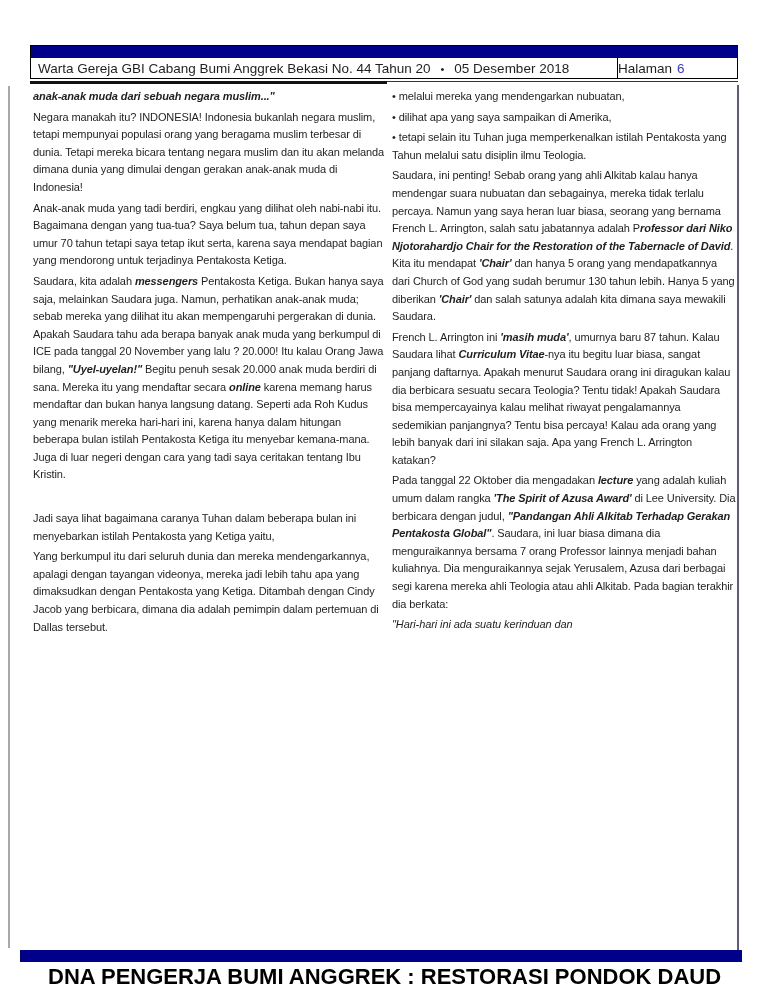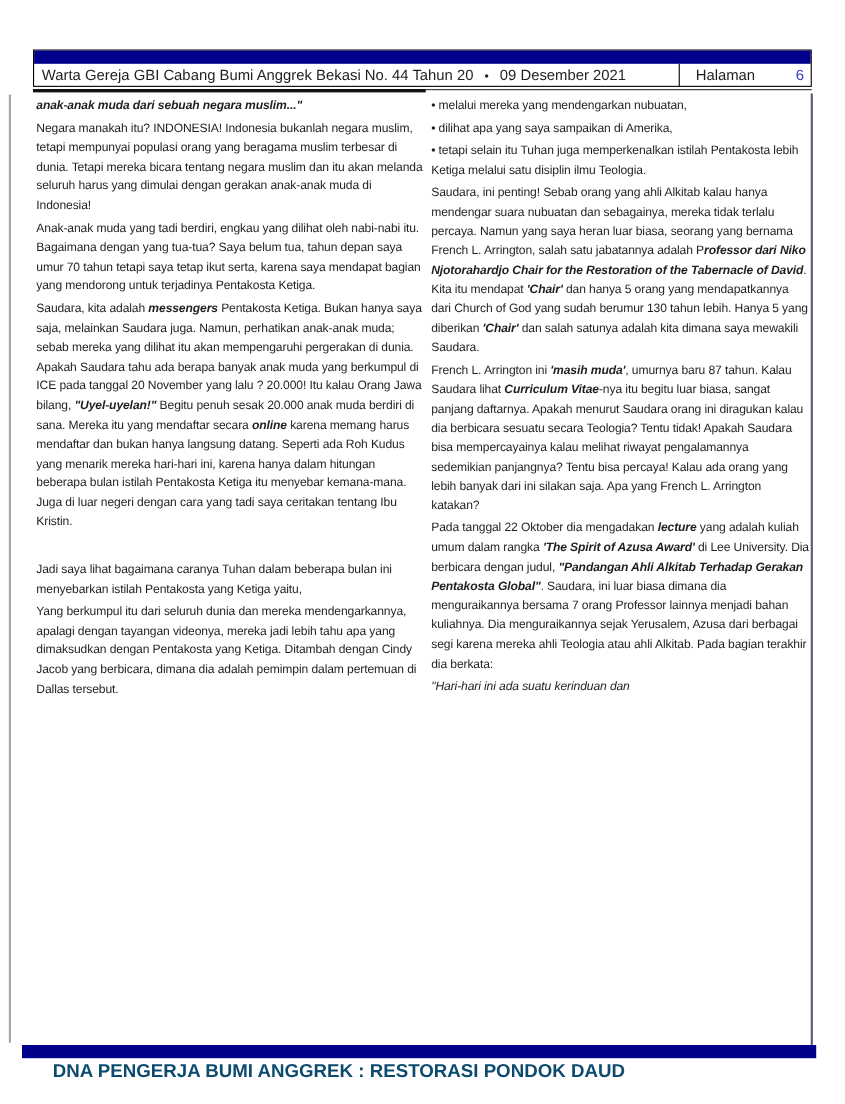--- a/index.html
+++ b/index.html
@@ -17,21 +17,21 @@
   .header-box {
     position:absolute; left:30px; top:45px; width:708px; height:34px;
     border:1px solid #000; box-sizing:border-box; background:#fff;
   }
   .header-navy { height:12px; background:#00008B; width:100%; }
   .header-row { display:flex; height:21px; align-items:center; font-size:13.5px; }
   .header-title-cell { flex:1; padding-left:7px; white-space:nowrap; }
   .header-bullet { margin:0 10px; font-size:11px; }
   .header-page-cell {
     width:120px; border-left:1px solid #000; height:100%;
-    display:flex; align-items:center; justify-content:flex-end; padding-right:6px; box-sizing:border-box;gap:32px;
+    display:flex; align-items:center; justify-content:flex-start; padding-right:6px; box-sizing:border-box;
   }
   .page-number { color:#3a3acc; margin-left:5px; }
   .rule-full { position:absolute; left:30px; top:81px; width:708px; height:1px; background:#333; }
   .rule-thick { position:absolute; left:30px; top:81px; width:357px; height:3px; background:#111; }
 
   
   .content {
     position:absolute; left:33px; top:88px; width:704px; height:860px;
     display:flex; gap:7px;
   }
@@ -42,56 +42,56 @@
   .s-bi { font-weight:bold; font-style:italic; }
   .s-i  { font-style:italic; }
 
   
   .edge-line { position:absolute; left:737px; top:85px; width:2px; height:865px; background:#5c5c82; }
 
   
   .footer-bar { position:absolute; left:20px; top:950px; width:722px; height:12px; background:#00008B; }
   .footer-text {
     position:absolute; left:48px; top:964px; width:700px;
-    font-size:17px; font-weight:bold; color:#0c4a6e; letter-spacing:0px;
+    font-size:22px; font-weight:bold; color:#000000; letter-spacing:0px;
   }
 </style>
 </head>
 <body>
 
 <div class="scan-line"></div>
 
 <div class="header-box">
   <div class="header-navy"></div>
   <div class="header-row">
     <div class="header-title-cell">
-      <span>Warta Gereja GBI Cabang Bumi Anggrek Bekasi No. 44 Tahun 20</span><span class="header-bullet">•</span><span>09 Desember 2021</span>
+      <span>Warta Gereja GBI Cabang Bumi Anggrek Bekasi No. 44 Tahun 20</span><span class="header-bullet">•</span><span>05 Desember 2018</span>
     </div>
     <div class="header-page-cell">
       <span>Halaman</span>
       <span class="page-number">6</span>
     </div>
   </div>
 </div>
 <div class="rule-full"></div>
 <div class="rule-thick"></div>
 
 <div class="content">
   <div class="col col-left">
       <div class="para"><span class="s-bi">anak-anak muda dari sebuah negara muslim..."</span></div>
-      <div class="para"><span>Negara manakah itu? INDONESIA!  Indonesia bukanlah negara muslim, tetapi mempunyai populasi orang yang beragama muslim terbesar di dunia. Tetapi mereka bicara tentang negara muslim dan itu akan melanda seluruh harus yang dimulai dengan gerakan anak-anak muda di Indonesia!</span></div>
+      <div class="para"><span>Negara manakah itu? INDONESIA!  Indonesia bukanlah negara muslim, tetapi mempunyai populasi orang yang beragama muslim terbesar di dunia. Tetapi mereka bicara tentang negara muslim dan itu akan melanda dimana dunia yang dimulai dengan gerakan anak-anak muda di Indonesia!</span></div>
       <div class="para"><span>Anak-anak muda yang tadi berdiri, engkau yang dilihat oleh nabi-nabi itu. Bagaimana dengan yang tua-tua? Saya belum tua, tahun depan saya umur 70 tahun tetapi saya tetap ikut serta, karena saya mendapat bagian yang mendorong untuk terjadinya Pentakosta Ketiga.</span></div>
       <div class="para"><span>Saudara, kita adalah </span><span class="s-bi">messengers</span><span> Pentakosta Ketiga. Bukan hanya saya saja, melainkan Saudara juga. Namun, perhatikan anak-anak muda; sebab mereka yang dilihat itu akan mempengaruhi pergerakan di dunia. Apakah Saudara tahu ada berapa banyak anak muda yang berkumpul di ICE pada tanggal 20 November yang lalu ? 20.000! Itu kalau Orang Jawa bilang, </span><span class="s-bi">"Uyel-uyelan!"</span><span> Begitu penuh sesak 20.000 anak muda berdiri di sana. Mereka itu yang mendaftar secara </span><span class="s-bi">online</span><span> karena memang harus mendaftar dan bukan hanya langsung datang. Seperti ada Roh Kudus yang menarik mereka hari-hari ini, karena hanya dalam hitungan beberapa bulan istilah Pentakosta Ketiga itu menyebar kemana-mana. Juga di luar negeri dengan cara yang tadi saya ceritakan tentang Ibu Kristin.</span></div>
       <div class="para gap"><span>Jadi saya lihat bagaimana caranya Tuhan dalam beberapa bulan ini menyebarkan istilah Pentakosta yang Ketiga yaitu,</span></div>
       <div class="para"><span>Yang berkumpul itu dari seluruh dunia dan mereka mendengarkannya, apalagi dengan tayangan videonya, mereka jadi lebih tahu apa yang dimaksudkan dengan Pentakosta yang Ketiga. Ditambah dengan Cindy Jacob yang berbicara, dimana dia adalah pemimpin dalam pertemuan di Dallas tersebut.</span></div>
     </div>
   <div class="col col-right">
       <div class="para"><span>• melalui mereka yang mendengarkan nubuatan,</span></div>
       <div class="para"><span>• dilihat apa yang saya sampaikan di Amerika,</span></div>
-      <div class="para"><span>• tetapi selain itu Tuhan juga memperkenalkan istilah Pentakosta lebih Ketiga melalui satu disiplin ilmu Teologia.</span></div>
+      <div class="para"><span>• tetapi selain itu Tuhan juga memperkenalkan istilah Pentakosta yang Tahun melalui satu disiplin ilmu Teologia.</span></div>
       <div class="para"><span>Saudara, ini penting! Sebab orang yang ahli Alkitab kalau hanya mendengar suara nubuatan dan sebagainya, mereka tidak terlalu percaya. Namun yang saya heran luar biasa, seorang yang bernama French L. Arrington, salah satu jabatannya adalah P</span><span class="s-bi">rofessor dari Niko Njotorahardjo Chair for the Restoration of the Tabernacle of David</span><span>. Kita itu mendapat </span><span class="s-bi">'Chair'</span><span> dan hanya 5 orang yang mendapatkannya dari Church of God yang sudah berumur 130 tahun lebih. Hanya 5 yang diberikan </span><span class="s-bi">'Chair'</span><span> dan salah satunya adalah kita dimana saya mewakili Saudara.</span></div>
       <div class="para"><span>French L. Arrington ini </span><span class="s-bi">'masih muda'</span><span>, umurnya baru 87 tahun. Kalau Saudara lihat </span><span class="s-bi">Curriculum Vitae</span><span>-nya itu begitu luar biasa, sangat panjang daftarnya. Apakah menurut Saudara orang ini diragukan kalau dia berbicara sesuatu secara Teologia? Tentu tidak! Apakah Saudara bisa mempercayainya kalau melihat riwayat pengalamannya sedemikian panjangnya? Tentu bisa percaya! Kalau ada orang yang lebih banyak dari ini silakan saja. Apa yang French L. Arrington katakan?</span></div>
       <div class="para"><span>Pada tanggal 22 Oktober dia mengadakan </span><span class="s-bi">lecture</span><span> yang adalah kuliah umum dalam rangka </span><span class="s-bi">'The Spirit of Azusa Award'</span><span> di Lee University. Dia berbicara dengan judul, </span><span class="s-bi">"Pandangan Ahli Alkitab Terhadap Gerakan Pentakosta Global"</span><span>. Saudara, ini luar biasa dimana dia menguraikannya bersama 7 orang Professor lainnya menjadi bahan kuliahnya. Dia menguraikannya sejak Yerusalem, Azusa dari berbagai segi karena mereka ahli Teologia atau ahli Alkitab. Pada bagian terakhir dia berkata:</span></div>
       <div class="para"><span class="s-i">"Hari-hari ini ada suatu kerinduan dan</span></div>
     </div>
 </div>
 
 <div class="edge-line"></div>
 
 <div class="footer-bar"></div>

